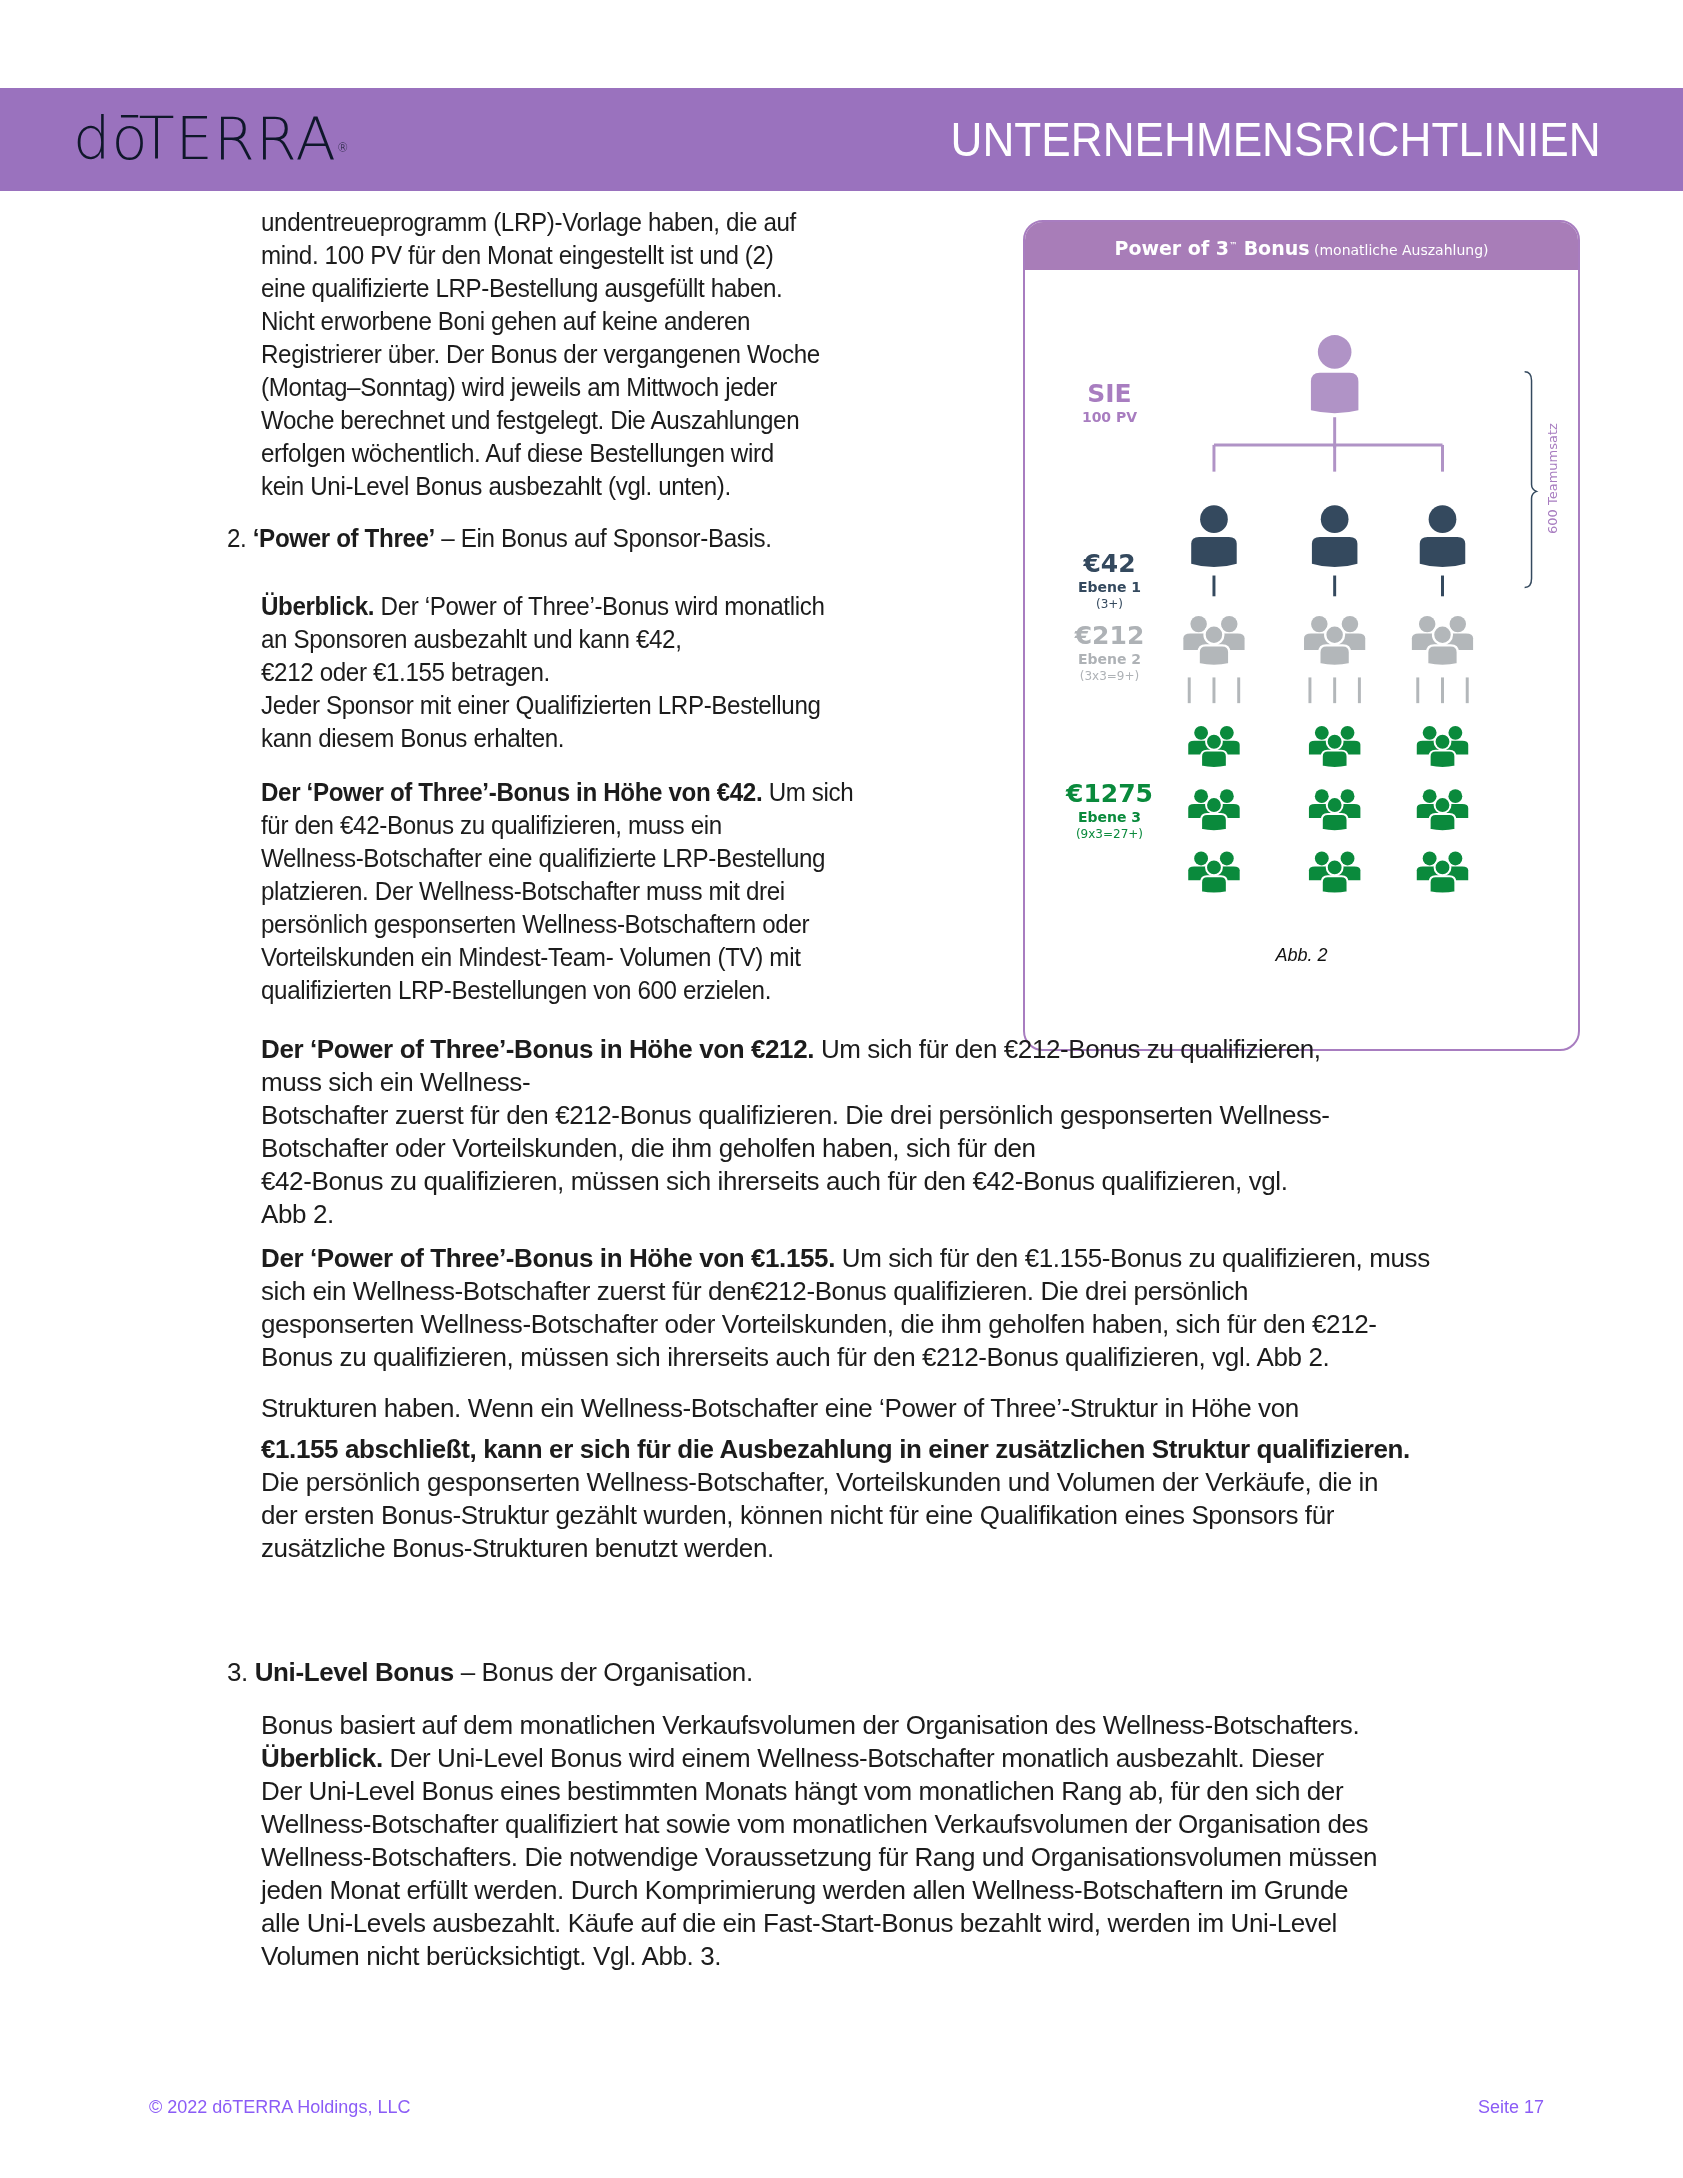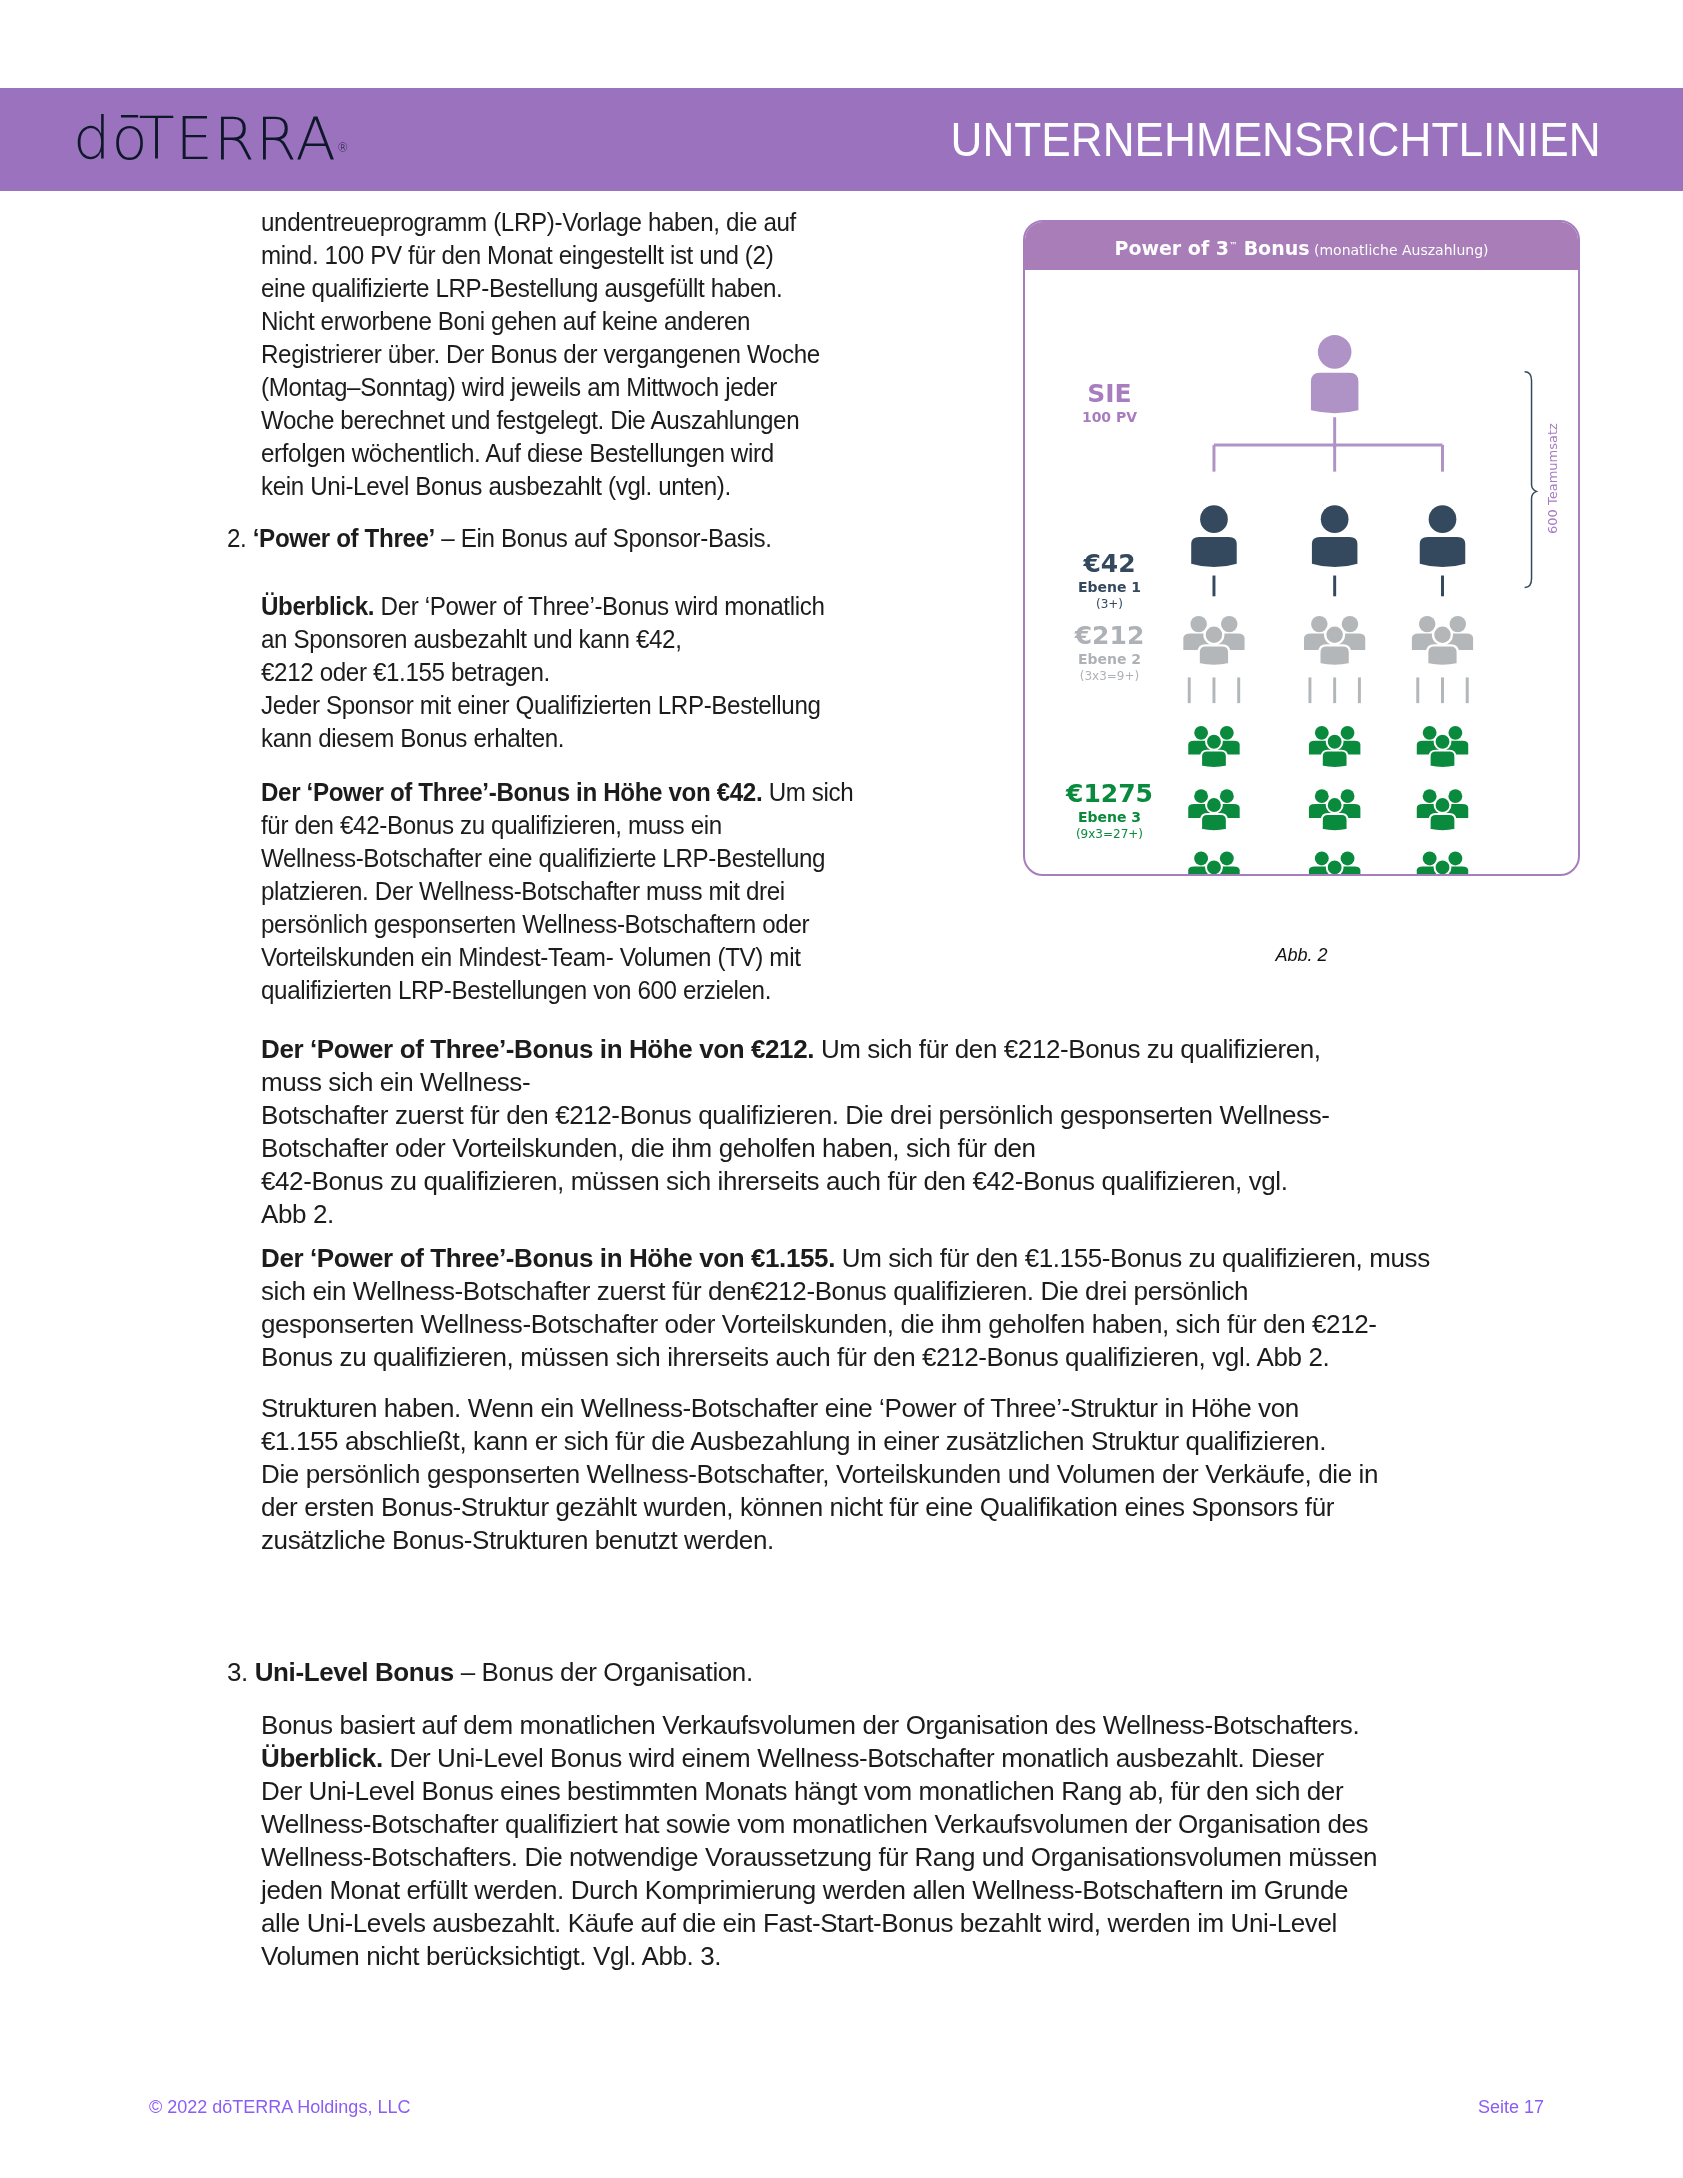--- a/index.html
+++ b/index.html
@@ -4,21 +4,21 @@
 <style>
   html,body{margin:0;padding:0;}
   body{width:1683px;height:2178px;position:relative;background:#ffffff;font-family:"Liberation Sans Narrow","Liberation Sans",sans-serif;color:#1a1a1a;overflow:hidden;}
   .header{position:absolute;left:0;top:88px;width:1683px;height:103px;background:#9A72BE;}
   .logo{position:absolute;left:73px;top:16px;color:#0f172a;font-family:"DejaVu Sans",sans-serif;font-size:59px;letter-spacing:1px;font-weight:300;line-height:69px;}
   .logo sup{font-size:12px;vertical-align:top;position:relative;top:10px;}
   .htitle{position:absolute;right:82px;top:24px;color:#fff;font-family:"Liberation Sans",sans-serif;font-size:48px;line-height:55px;letter-spacing:0px;transform:scaleX(0.92);transform-origin:right center;}
   .txt{position:absolute;font-family:"Liberation Sans",sans-serif;font-size:26px;line-height:33px;color:#1c1c1c;letter-spacing:-0.4px;}
   .txt b{font-weight:bold;}
   .narrow{transform:scaleX(0.93);transform-origin:left top;}
-  .figure{position:absolute;left:1023px;top:220px;width:557px;height:656px;border:2px solid #A87DC0;border-radius:20px;box-sizing:border-box;overflow:hidden;background:#fff;}
+  .figure{position:absolute;left:1023px;top:220px;width:557px;height:831px;border:2px solid #A87DC0;border-radius:20px;box-sizing:border-box;overflow:hidden;background:#fff;}
   .fig-title{height:48px;background:#A87DB8;color:#fff;text-align:center;font-family:"DejaVu Sans",sans-serif;font-size:19px;line-height:48px;font-weight:bold;}
   .fig-title .sub{font-weight:normal;font-size:14px;}
   .fig-title sup{font-size:8px;}
   .fig-desc{position:absolute;left:25px;top:67px;width:505px;font-family:"DejaVu Sans",sans-serif;font-size:12.4px;line-height:19px;font-weight:bold;color:#333;}
   .lvl{position:absolute;text-align:center;font-family:"DejaVu Sans",sans-serif;}
   .lvl .amt{font-weight:bold;font-size:25px;line-height:28px;}
   .lvl .eb{font-weight:bold;font-size:14px;line-height:18px;}
   .lvl .ct{font-size:12px;line-height:16px;}
   .caption{position:absolute;left:1023px;top:945px;width:557px;text-align:center;font-family:"Liberation Sans",sans-serif;font-style:italic;font-size:18px;color:#111;}
   .footer{position:absolute;top:2097px;font-family:"Liberation Sans",sans-serif;font-size:18px;color:#8b5cf6;}
@@ -179,21 +179,21 @@
 
 <div class="txt" style="left:261px;top:1242px;width:1307px;">
   <div style="white-space:pre;"><b>Der ‘Power of Three’-Bonus in Höhe von €1.155.</b><span> Um sich für den €1.155-Bonus zu qualifizieren, muss</span></div>
   <div>sich ein Wellness-Botschafter zuerst für den€212-Bonus qualifizieren. Die drei persönlich</div>
   <div>gesponserten Wellness-Botschafter oder Vorteilskunden, die ihm geholfen haben, sich für den €212-</div>
   <div>Bonus zu qualifizieren, müssen sich ihrerseits auch für den €212-Bonus qualifizieren, vgl. Abb 2.</div>
 </div>
 
 <div class="txt" style="left:261px;top:1392px;width:1307px;">
   <div>Strukturen haben. Wenn ein Wellness-Botschafter eine ‘Power of Three’-Struktur in Höhe von</div>
-  <div style="margin-top:0;">€1.155 abschließt, kann er sich für die Ausbezahlung in einer zusätzlichen Struktur qualifizieren.</div>
+  <div style="margin-top:8px;font-weight:bold;">€1.155 abschließt, kann er sich für die Ausbezahlung in einer zusätzlichen Struktur qualifizieren.</div>
   <div>Die persönlich gesponserten Wellness-Botschafter, Vorteilskunden und Volumen der Verkäufe, die in</div>
   <div>der ersten Bonus-Struktur gezählt wurden, können nicht für eine Qualifikation eines Sponsors für</div>
   <div>zusätzliche Bonus-Strukturen benutzt werden.</div>
 </div>
 
 <div class="txt" style="left:227px;top:1656px;width:1307px;white-space:pre;"><span>3.</span> <b>Uni-Level Bonus</b><span> – Bonus der Organisation.</span></div>
 
 <div class="txt" style="left:261px;top:1709px;width:1307px;">
   <div>Bonus basiert auf dem monatlichen Verkaufsvolumen der Organisation des Wellness-Botschafters.</div>
   <div style="white-space:pre;"><b>Überblick.</b><span> Der Uni-Level Bonus wird einem Wellness-Botschafter monatlich ausbezahlt. Dieser</span></div>

